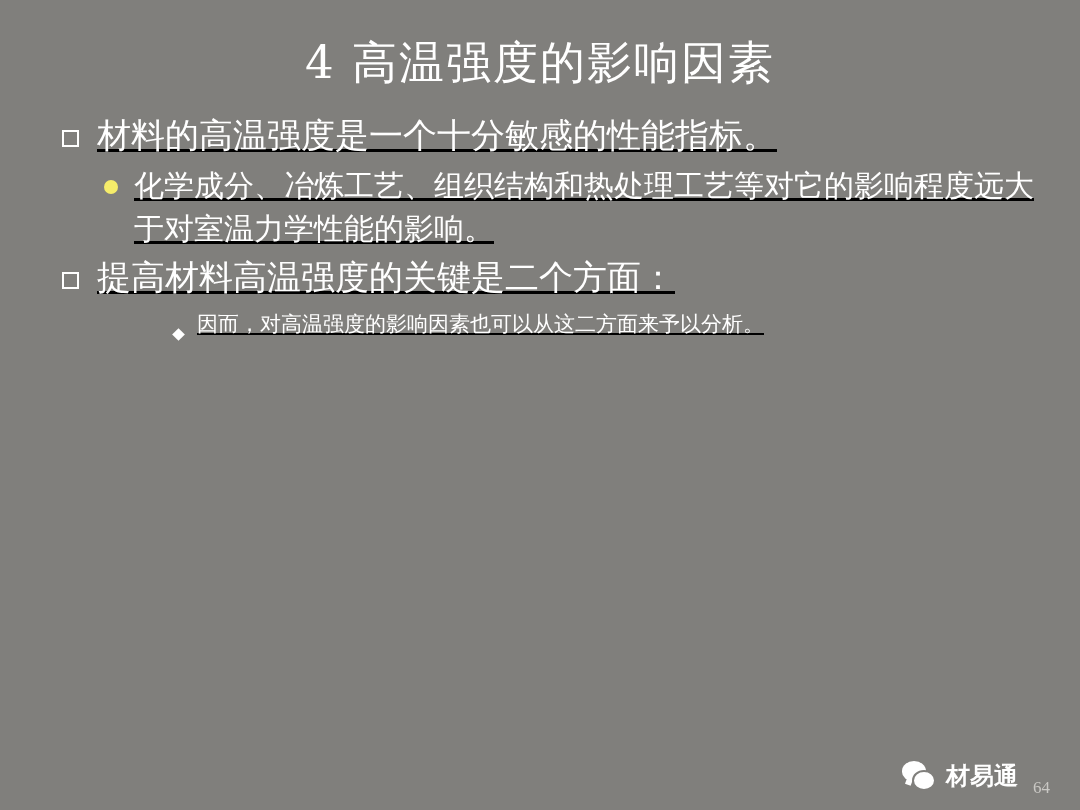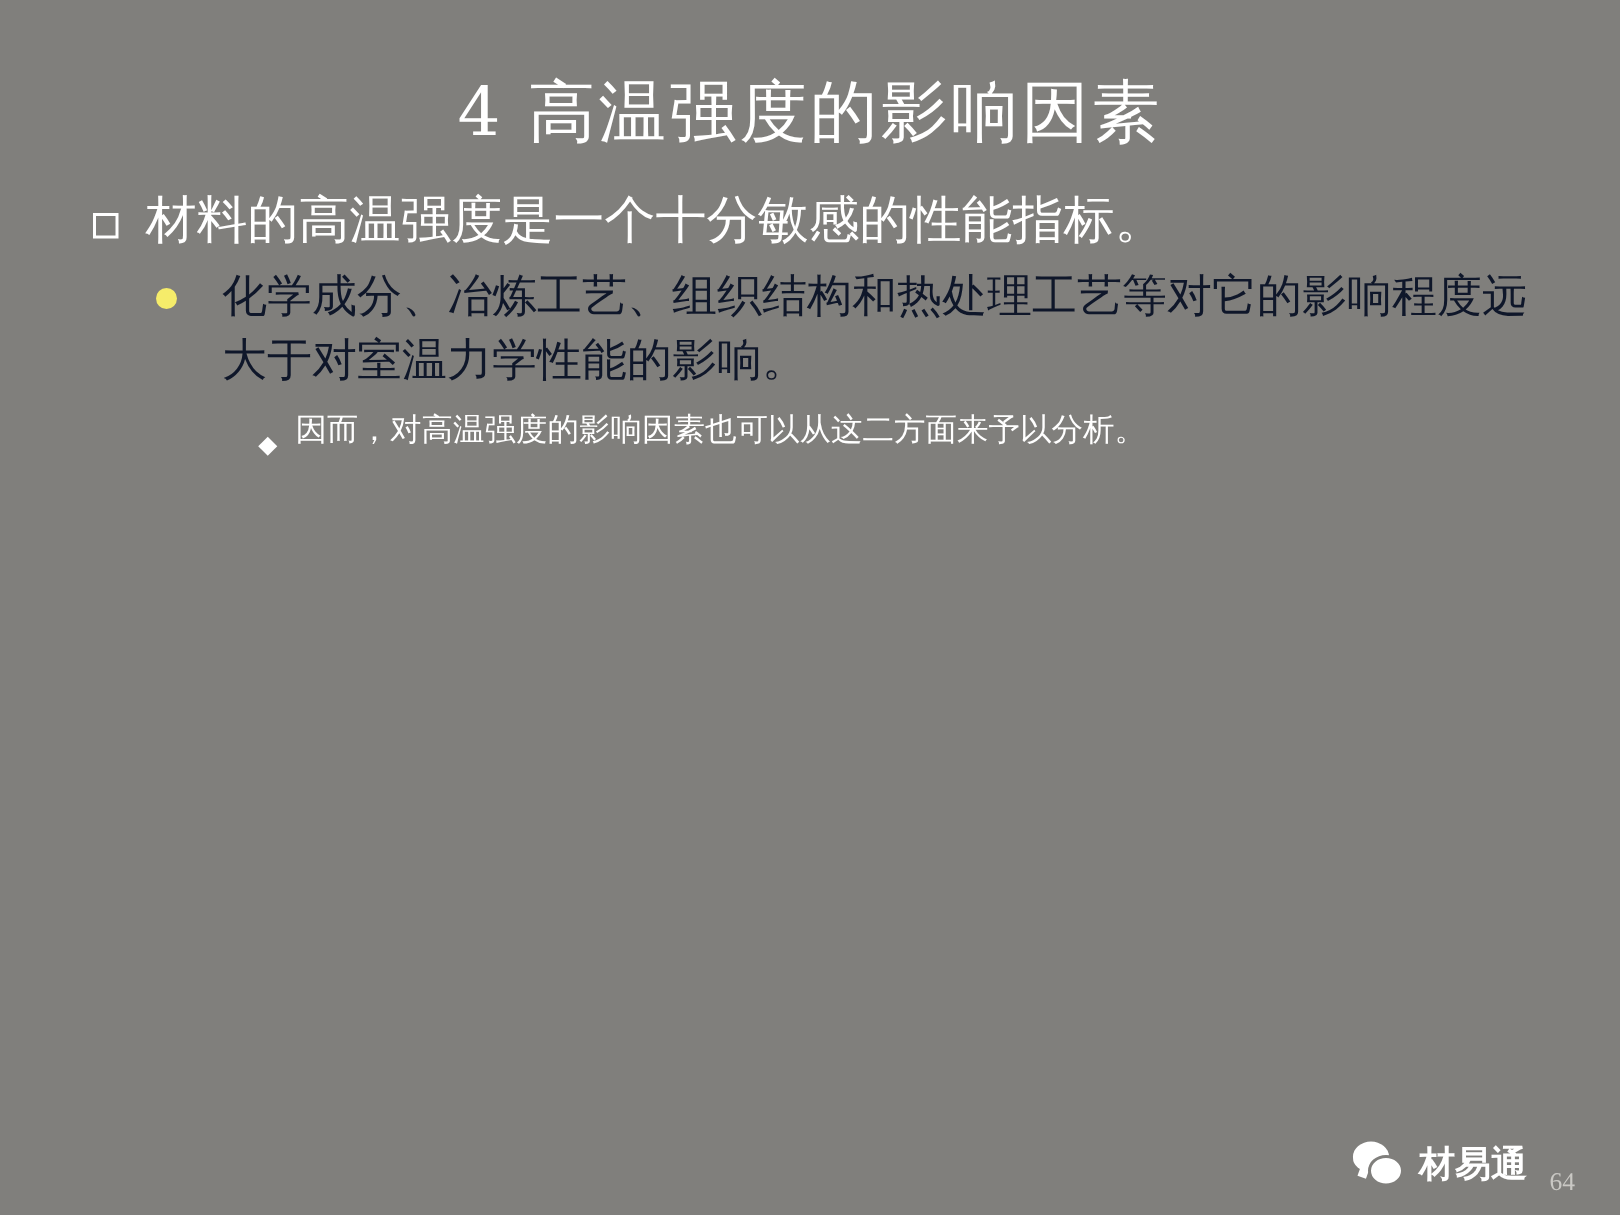--- a/index.html
+++ b/index.html
@@ -18,26 +18,27 @@
     width: 1080px;
     height: 810px;
     box-sizing: border-box;
   }
   .slide-title {
     text-align: center;
     color: #ffffff;
     font-size: 45px;
     font-weight: normal;
     letter-spacing: 2px;
-    padding-top: 50px;
+    padding-top: 38px;
     line-height: 1.1;
     font-family: "DejaVu Serif", "Liberation Serif", serif;
   }
   .body-area {
     padding: 26px 40px 0 58px;
+    text-decoration: underline;
   }
   
   .lvl1 {
     display: flex;
     align-items: flex-start;
     color: #ffffff;
     font-size: 34px;
     line-height: 1.28;
     margin-bottom: 8px;
     font-family: "DejaVu Serif", "Liberation Serif", serif;
@@ -50,27 +51,26 @@
     box-sizing: border-box;
     margin: 16px 18px 0 4px;
   }
   .lvl1 .txt {
     flex: 1 1 auto;
   }
   
   .lvl2 {
     display: flex;
     align-items: flex-start;
-    color: #0f172a;
+    color: #ffffff;
     font-size: 30px;
     line-height: 1.42;
     margin: 2px 0 6px 0;
     padding-left: 46px;
     font-family: "DejaVu Serif", "Liberation Serif", serif;
-    gap: 14px;
   }
   .lvl2 .marker {
     flex: 0 0 auto;
     width: 14px;
     height: 14px;
     border-radius: 50%;
     background: #f5ec6a;
     margin: 15px 16px 0 0;
   }
   .lvl2 .txt {
@@ -170,20 +170,24 @@
       <span class="marker"></span>
       <span class="txt">材料的高温强度是一个十分敏感的性能指标。</span>
     </div>
 
     <div class="lvl2">
       <span class="marker"></span>
       <span class="txt">化学成分、冶炼工艺、组织结构和热处理工艺等对它的影响程度远大于对室温力学性能的影响。</span>
     </div>
 
 
+    <div class="lvl1">
+      <span class="marker"></span>
+      <span class="txt">提高材料高温强度的关键是二个方面：</span>
+    </div>
 
 
 
     <div class="lvl3">
       <span class="marker"></span>
       <span class="txt">因而，对高温强度的影响因素也可以从这二方面来予以分析。</span>
     </div>
 
   </div>
 

